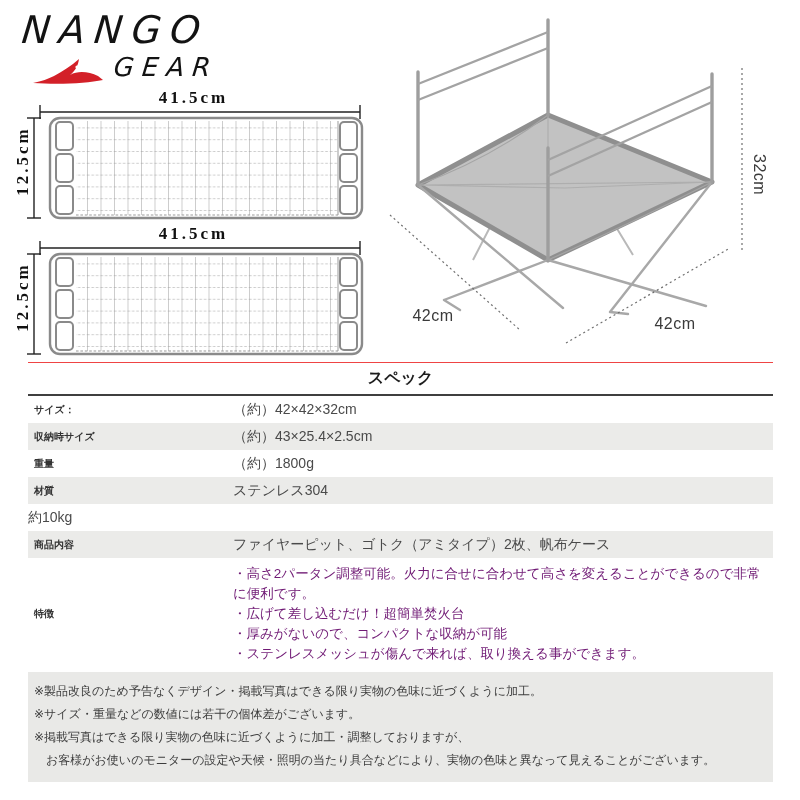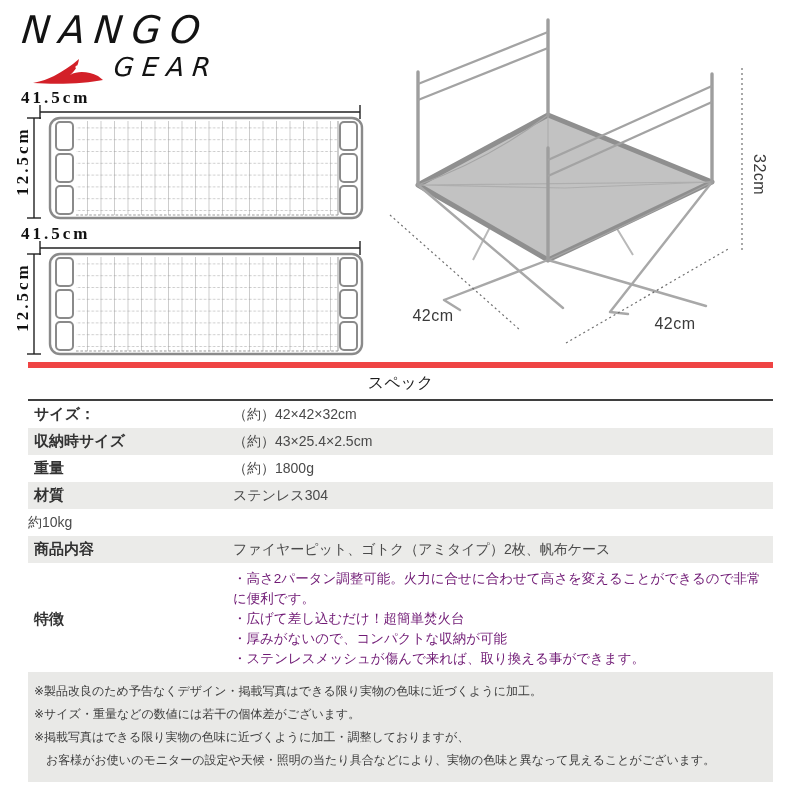--- a/index.html
+++ b/index.html
@@ -34,50 +34,50 @@
   }
   .logo-wave{position:absolute;left:10px;top:50px;}
   
   .grill-fig{position:absolute;left:6px;width:380px;height:136px;}
   .grill-fig.g1{top:88px;}
   .grill-fig.g2{top:224px;}
   .dim-serif{
     font-family:"Liberation Serif","DejaVu Serif",serif;
     font-weight:bold;font-size:17px;letter-spacing:3px;color:#111;
   }
-  .grill-wlabel{position:absolute;left:15px;top:0;width:345px;text-align:left;}
+  .grill-wlabel{position:absolute;left:15px;top:0;width:345px;text-align:center;}
   .grill-hlabel{
     position:absolute;left:-34px;top:64px;width:100px;height:18px;
     text-align:center;transform:rotate(-90deg);
   }
   .grill-svg{position:absolute;left:0;top:4px;}
   
   .firepit{position:absolute;left:378px;top:10px;width:412px;height:345px;}
   .fp-label{
     position:absolute;font-size:16px;color:#3a3a3a;letter-spacing:0.5px;
   }
   .fp-w{left:20px;top:297px;width:70px;text-align:center;}
   .fp-d{left:262px;top:305px;width:70px;text-align:center;}
   .fp-h{
     left:372px;top:130px;height:70px;
     writing-mode:vertical-rl;text-align:center;
   }
   
   .spec{position:absolute;left:28px;top:362px;width:745px;}
   .spec-title{
-    border-top:6px solid #ef4444;
-    font-size:16px;font-weight:400;text-align:center;
+    border-top:1px solid #ef4444;
+    font-size:16px;font-weight:700;text-align:center;
     color:#1c1c1c;padding:5px 0 5px 0;
   }
   .spec-body{border-top:2px solid var(--line-dark);}
   .spec-row{display:flex;align-items:center;min-height:27px;}
   .spec-row.alt{background:var(--row-alt);}
   .spec-label{
     flex:0 0 205px;padding-left:6px;
-    font-size:15px;font-weight:bold;color:#333;
+    font-size:10px;font-weight:bold;color:#333;
   }
   .spec-value{flex:1;font-size:14px;color:#4a4a4a;}
   .feat-row{display:flex;align-items:center;padding:6px 0 8px 0;}
   .feat-items{flex:1;padding-right:4px;}
   .feat-item{font-size:13.5px;line-height:20px;color:#701a75;}
   
   .notes{
     position:absolute;left:28px;top:672px;width:745px;
     background:var(--note-bg);
     padding:8px 6px 10px 6px;

